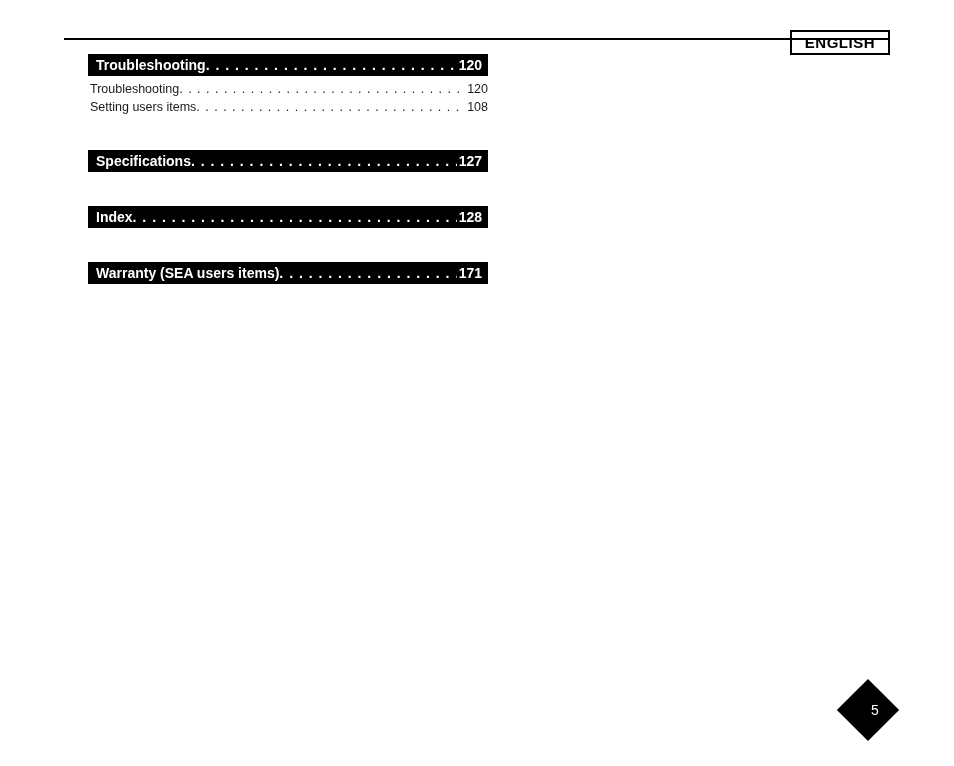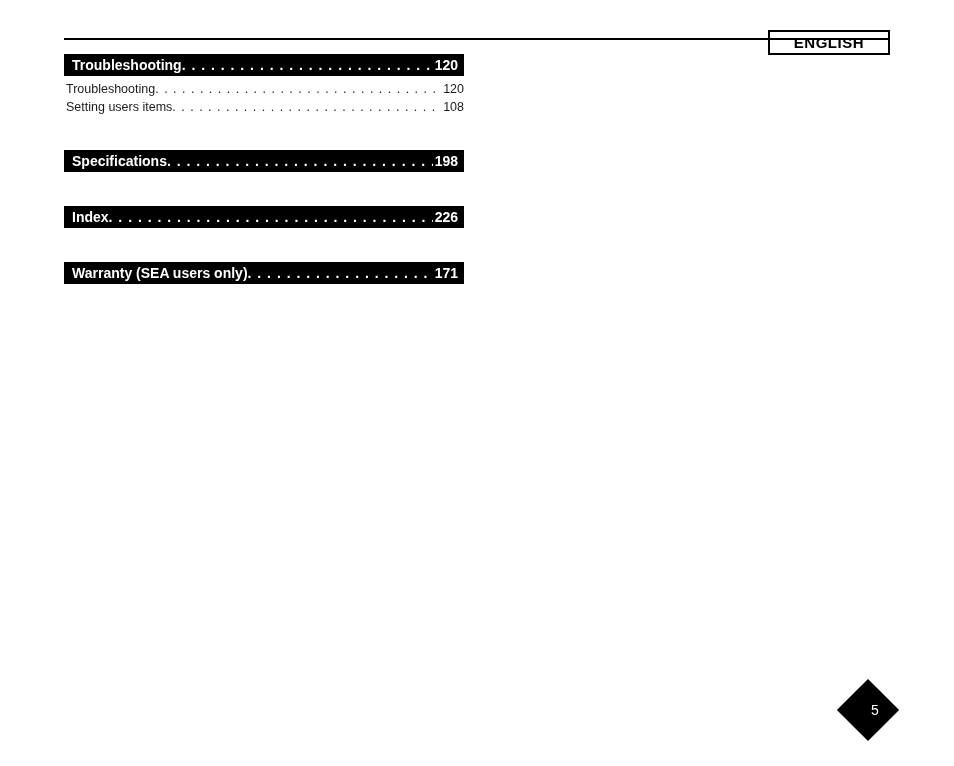--- a/index.html
+++ b/index.html
@@ -1,25 +1,25 @@
 <!DOCTYPE html>
 <html><head>
 <meta charset="utf-8">
 <style>
   * { margin: 0; padding: 0; box-sizing: border-box; }
   html, body { width: 954px; height: 766px; background: #fff; font-family: Arial, Helvetica, sans-serif; color: #000; }
   .page { position: relative; width: 954px; height: 766px; padding: 38px 64px 40px 64px; }
-  .lang-box { position: absolute; top: 30px; right: 64px; border: 2px solid #000; padding: 2px 24px; font-weight: bold; font-size: 15px; letter-spacing: 0.5px; }
+  .lang-box { position: absolute; top: 30px; right: 64px; border: 2px solid #000; padding: 2px 13px; font-weight: bold; font-size: 15px; letter-spacing: 0.5px; }
   .title { font-size: 26px; font-weight: bold; margin-top: 24px; margin-bottom: 6px; }
   .title-rule { border: none; border-top: 2px solid #000; margin-bottom: 14px; width: 100%; }
   .column { width: 400px; }
   .section-bar { background: #000; color: #fff; font-weight: bold; font-size: 14px; padding: 3px 6px 3px 8px; display: flex; align-items: baseline; margin-top: 0; }
   .section-bar + .sub-list { margin-top: 4px; }
   .section-gap { height: 34px; }
-  .leader-row { display: flex; align-items: flex-start; width: 100%; }
+  .leader-row { display: flex; align-items: flex-start; width: 100%; margin-left: 24px; }
   .leader-label { flex: 0 0 auto; white-space: nowrap; }
   .leader-dots { flex: 1 1 auto; overflow: hidden; white-space: nowrap; letter-spacing: 1px; }
   .leader-page { flex: 0 0 auto; white-space: nowrap; padding-left: 2px; }
   .sub-list { font-size: 12.5px; color: #1a1a1a; line-height: 1.45; padding-left: 2px; }
   .sub-list .leader-row { margin-bottom: 0; }
   .sub-list .leader-dots { letter-spacing: 1px; color: #1a1a1a; }
   .page-marker { position: absolute; right: 64px; bottom: 34px; width: 44px; height: 44px; }
   .page-marker .diamond { position: absolute; inset: 0; background: #000; transform: rotate(45deg); transform-origin: center; }
   .page-marker .num { position: absolute; inset: 0; display: flex; align-items: center; justify-content: center; color: #fff; font-size: 14px; font-weight: normal; padding-left: 6px; }
   .page-marker .num span { transform: translateX(4px); }
@@ -53,35 +53,35 @@
         <span class="leader-dots">. . . . . . . . . . . . . . . . . . . . . . . . . . . . . . . . . . . . . . . . . . . . . . . . . . . . . . . . . . . . . . . . . . . . . . . . . . . . . . . .</span>
         <span class="leader-page">108</span>
       </div>
     </div>
 
     <div class="section-gap"></div>
 
     <div class="section-bar leader-row">
       <span class="leader-label">Specifications</span>
       <span class="leader-dots">. . . . . . . . . . . . . . . . . . . . . . . . . . . . . . . . . . . . . . . . . . . . . . . . . . . . . . . . . . . . . . . . . . . . . . . . . . . . . . . .</span>
-      <span class="leader-page">198</span>
+      <span class="leader-page">127</span>
     </div>
 
     <div class="section-gap"></div>
 
     <div class="section-bar leader-row">
       <span class="leader-label">Index</span>
       <span class="leader-dots">. . . . . . . . . . . . . . . . . . . . . . . . . . . . . . . . . . . . . . . . . . . . . . . . . . . . . . . . . . . . . . . . . . . . . . . . . . . . . . . .</span>
-      <span class="leader-page">226</span>
+      <span class="leader-page">128</span>
     </div>
 
     <div class="section-gap"></div>
 
     <div class="section-bar leader-row">
-      <span class="leader-label">Warranty (SEA users only)</span>
+      <span class="leader-label">Warranty (SEA users items)</span>
       <span class="leader-dots">. . . . . . . . . . . . . . . . . . . . . . . . . . . . . . . . . . . . . . . . . . . . . . . . . . . . . . . . . . . . . . . . . . . . . . . . . . . . . . . .</span>
       <span class="leader-page">171</span>
     </div>
 
   </div>
 
   <div class="page-marker">
     <div class="diamond"></div>
     <div class="num">
       <span>5</span>

